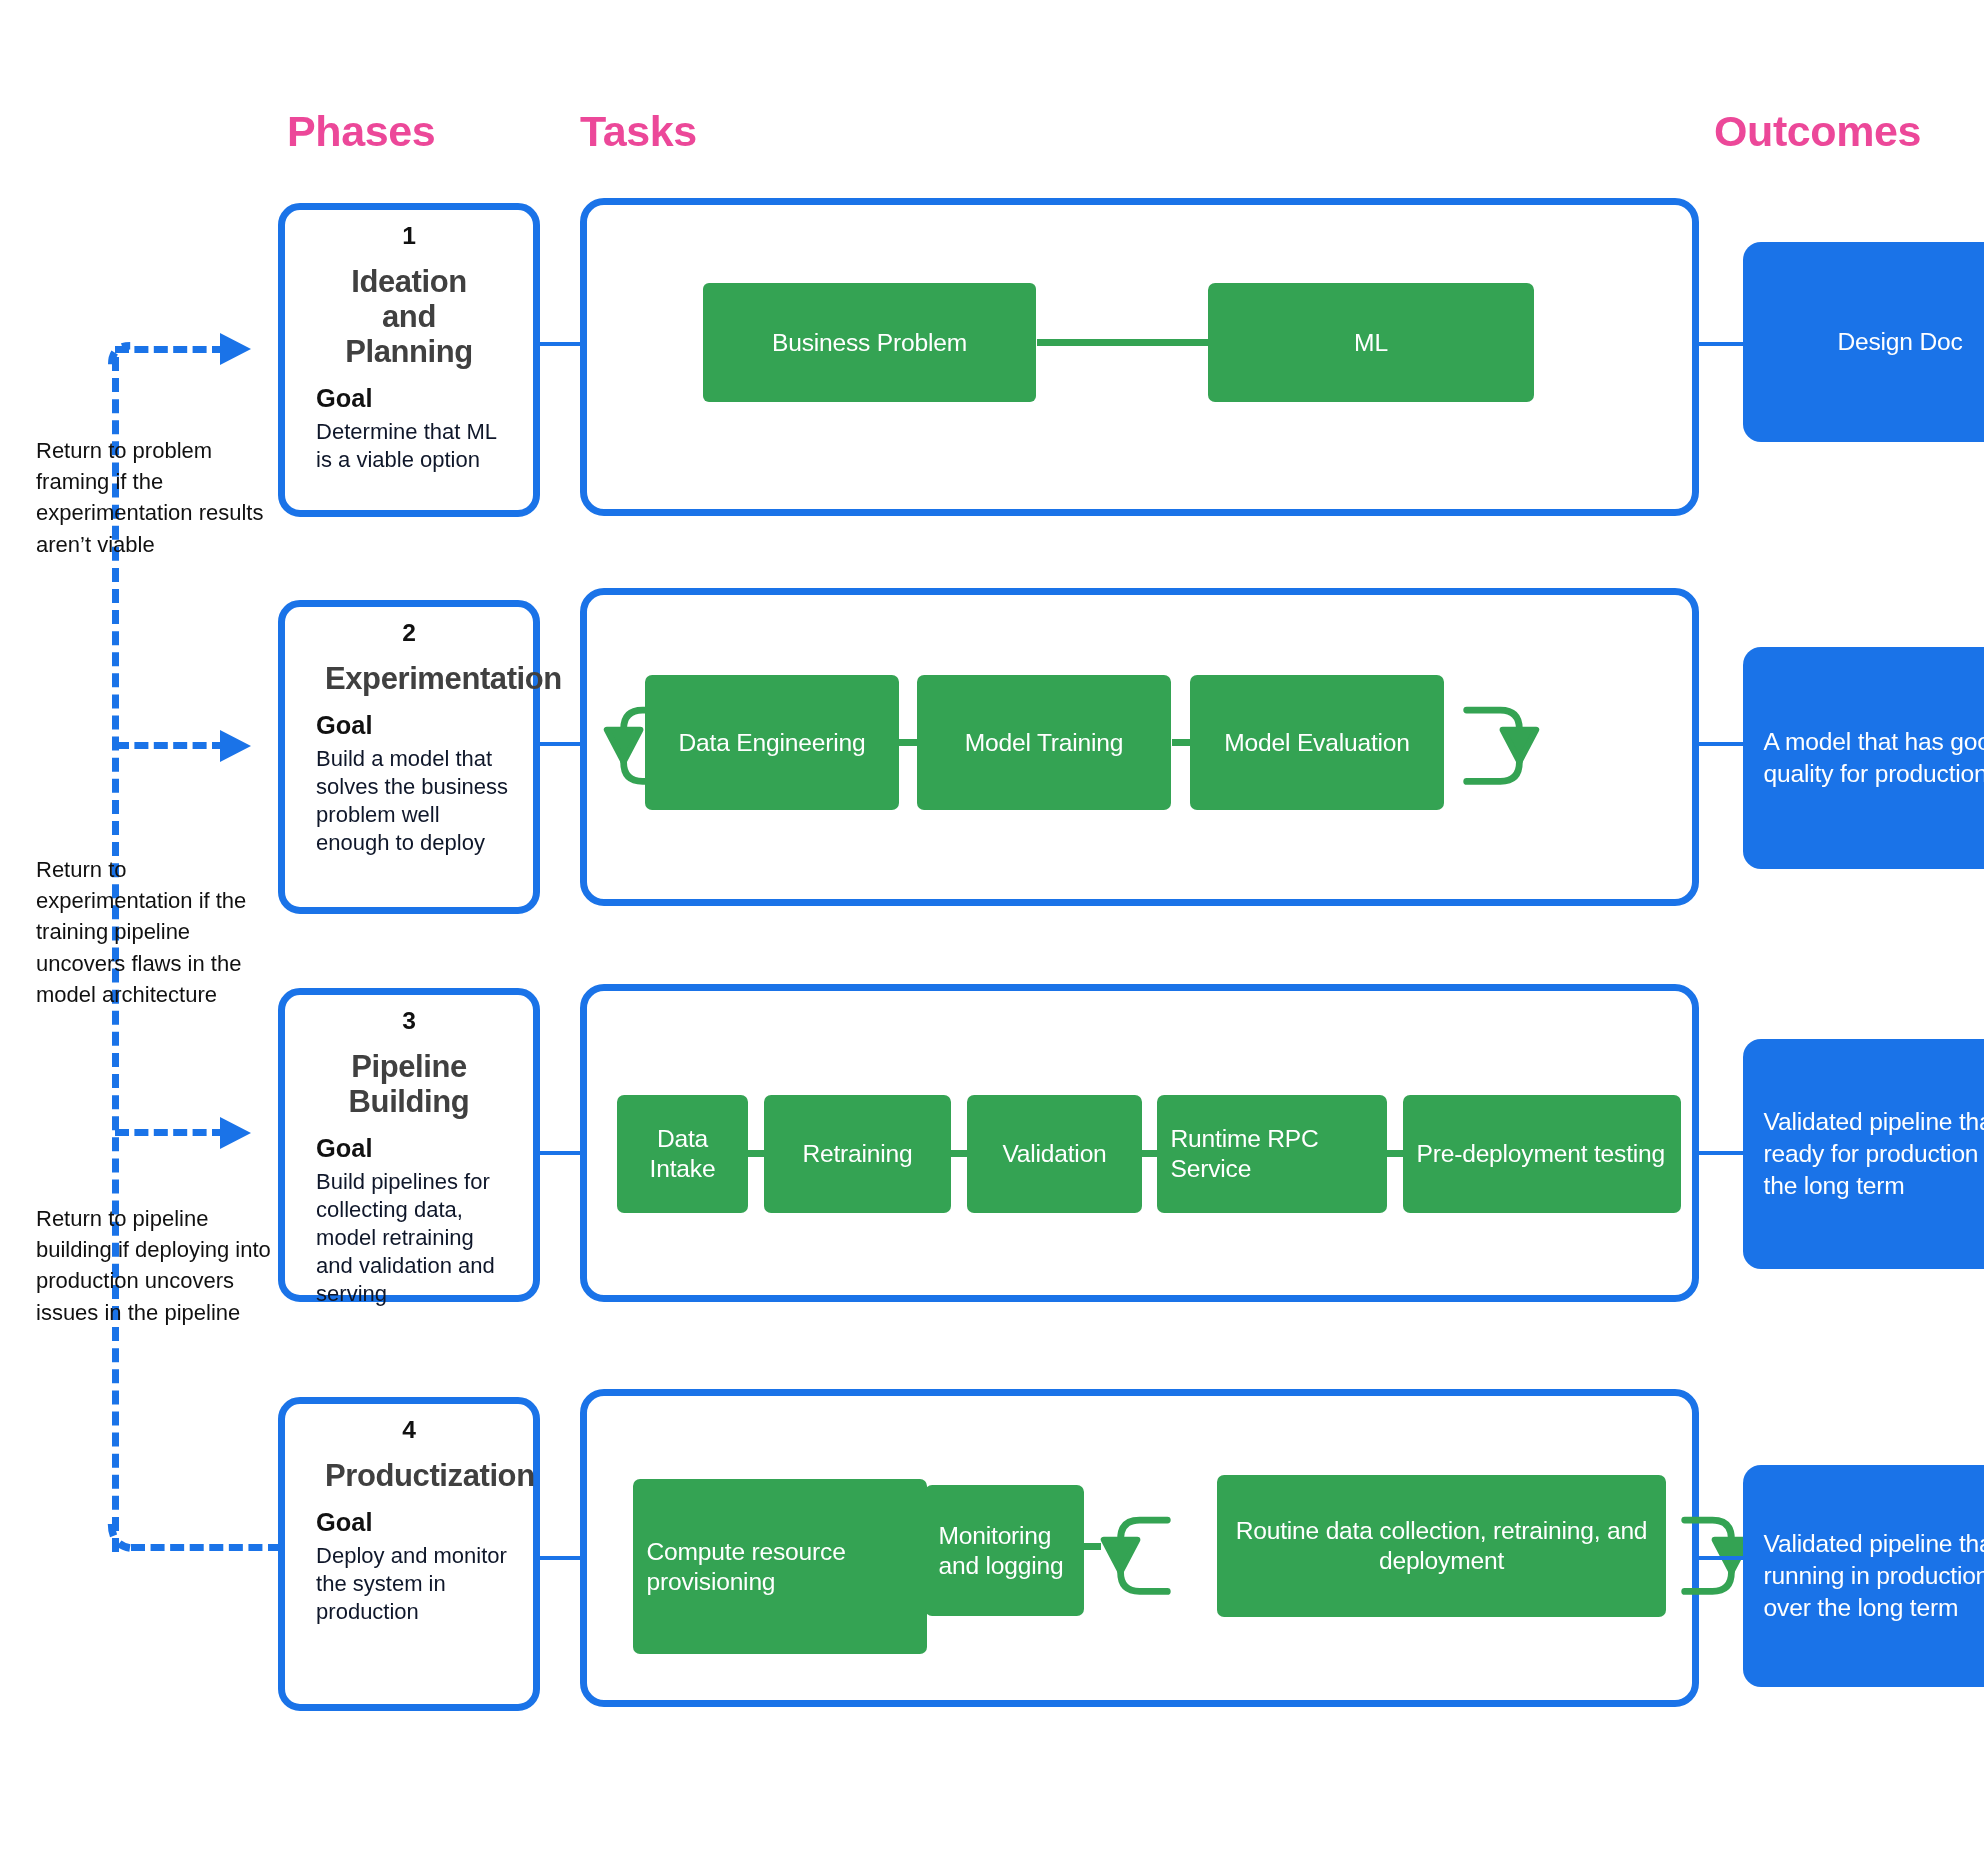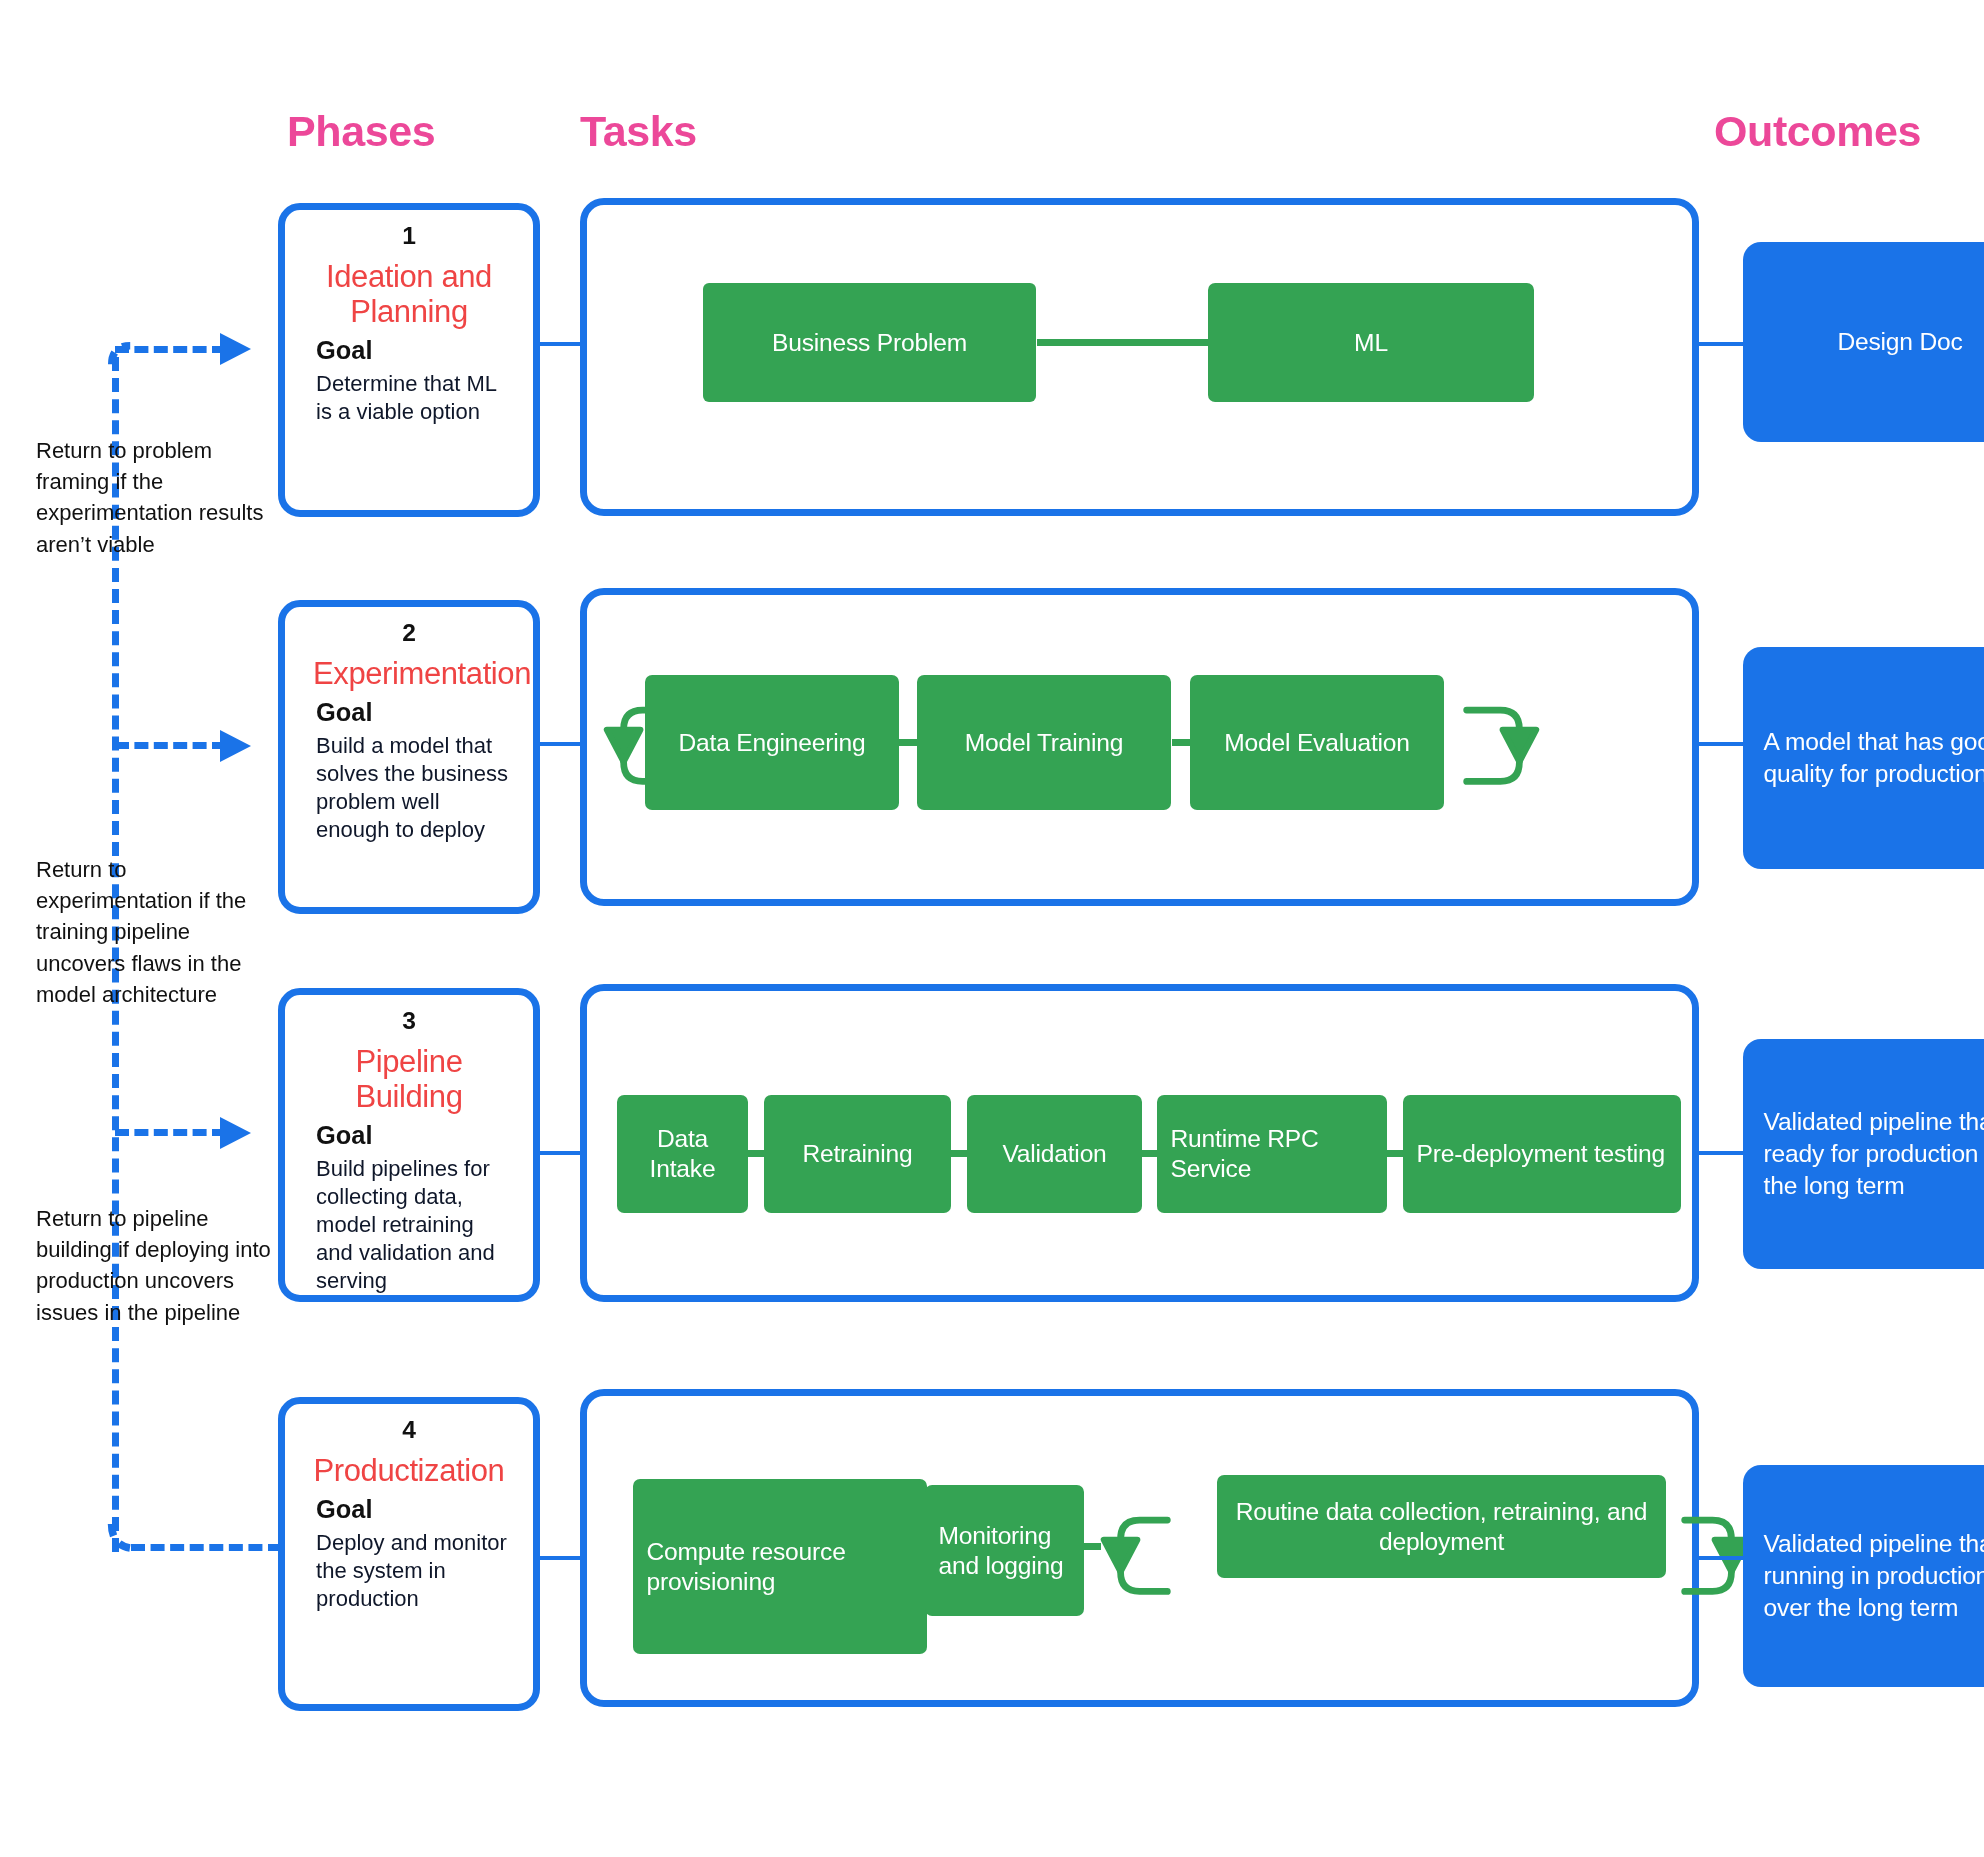--- a/index.html
+++ b/index.html
@@ -27,22 +27,22 @@
     border-radius:22px;
     background:#fff;
     box-sizing:border-box;
     padding:13.5px 24px 0 24px;
   }
   .phase-num{
     text-align:center;font-size:24.6px;font-weight:700;color:#111;
     line-height:1.0;margin:0 0 11px 0;
   }
   .phase-title{
-    text-align:center;font-size:31px;font-weight:400;color:#ef4444;
-    line-height:1.13;letter-spacing:-0.4px;margin:4px;
+    text-align:center;font-size:31px;font-weight:700;color:#404040;
+    line-height:1.13;letter-spacing:-0.4px;margin:16px;
   }
   .phase-goal-wrap{margin-top:8px;padding-left:7.1px;}
   .goal-label{font-size:25.4px;font-weight:700;color:#111;line-height:1.1;}
   .goal-text{font-size:22px;font-weight:400;color:#0f172a;line-height:1.28;margin-top:4.8px;}
 
   
   .task-panel{
     position:absolute;
     border:7.1px solid #1a73e8;
     border-radius:24px;
@@ -221,21 +221,21 @@
   <div class="gconn" style="left:907px;top:1543px;width:17.5px;"></div>
   <div class="gbox" style="left:925px;top:1485px;width:159px;height:131px;">Monitoring and logging</div>
   <div class="gconn" style="left:1083px;top:1543px;width:17.5px;"></div>
 
   <svg class="loop" style="left:1096px;top:1505px;width:107px;height:107px;" viewBox="0 0 270 270">
     <path d="M180,38 H110 Q62,38 62,86 V94" fill="none" stroke="#34a353" stroke-width="17" stroke-linecap="round"></path>
     <path d="M180,218 H110 Q62,218 62,170 V162" fill="none" stroke="#34a353" stroke-width="17" stroke-linecap="round"></path>
     <path d="M20,88 H104 L62,168 Z" fill="#34a353" stroke="#34a353" stroke-width="16" stroke-linejoin="round"></path>
   </svg>
 
-  <div class="gbox center" style="left:1217px;top:1475px;width:449px;height:103px;">Routine data collection, retraining, and deployment</div>
+  <div class="gbox center" style="left:1217px;top:1475px;width:449px;height:142px;">Routine data collection, retraining, and deployment</div>
 
   <svg class="loop" style="left:1649px;top:1505px;width:107px;height:107px;" viewBox="0 0 270 270">
     <path d="M90,38 H160 Q208,38 208,86 V94" fill="none" stroke="#34a353" stroke-width="17" stroke-linecap="round"></path>
     <path d="M90,218 H160 Q208,218 208,170 V162" fill="none" stroke="#34a353" stroke-width="17" stroke-linecap="round"></path>
     <path d="M250,88 H166 L208,168 Z" fill="#34a353" stroke="#34a353" stroke-width="16" stroke-linejoin="round"></path>
   </svg>
 
   <div class="bconn" style="left:1699px;top:1556px;width:44px;"></div>
 
   <div class="outcome" style="left:1743px;top:1465px;width:314px;height:222px;">Validated pipeline that’s running in production over the long term</div>

